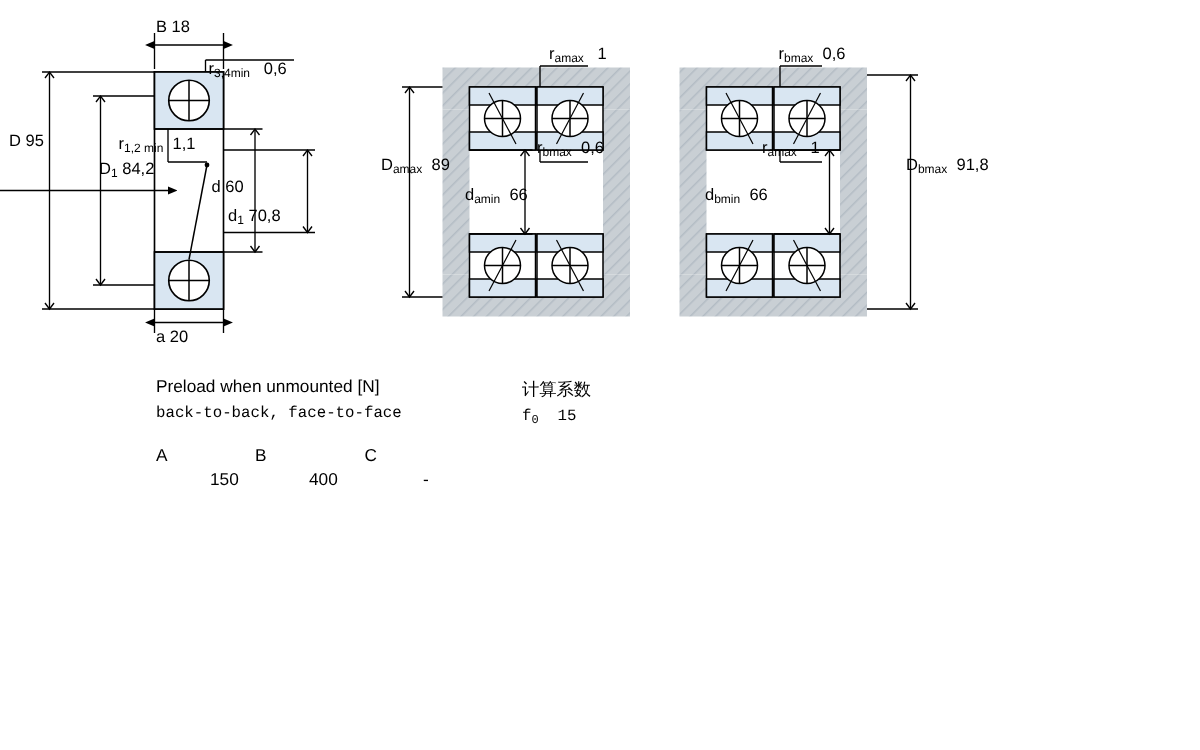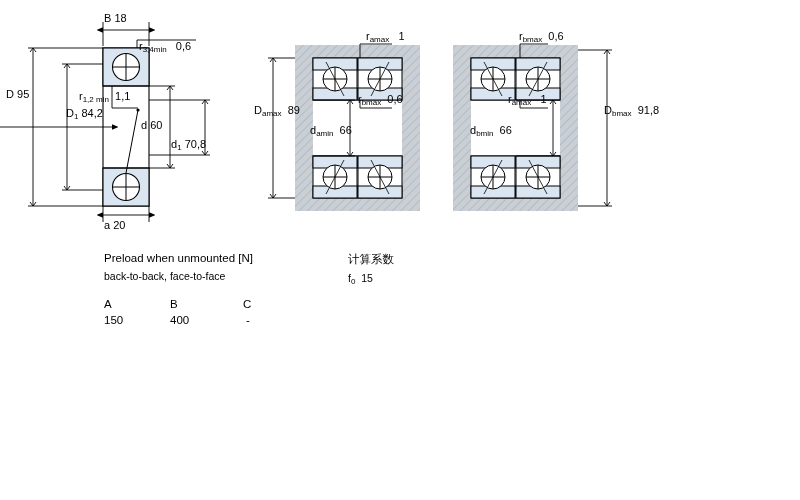--- a/index.html
+++ b/index.html
@@ -6,23 +6,23 @@
   body{
     width:800px;height:500px;background:#ffffff;
     font-family:"Liberation Sans", sans-serif;
     color:#000000;overflow:hidden;position:relative;
   }
   .stage{position:absolute;left:0;top:0;width:736px;height:500px;}
   .lbl{position:absolute;font-size:11px;line-height:12px;white-space:nowrap;}
   .sub{font-size:8px;vertical-align:-2px;}
   svg{position:absolute;left:0;top:0;}
   .txt-title{position:absolute;font-size:11.5px;white-space:nowrap;text-align:right;}
-  .txt-sub{position:absolute;font-size:10.5px;white-space:nowrap;}
+  .txt-sub{position:absolute;font-size:10.5px;white-space:nowrap;font-family:Liberation Mono, monospace;}
   .tbl-h{position:absolute;font-size:11.5px;white-space:nowrap;}
-  .tbl-v{position:absolute;font-size:11.5px;white-space:nowrap;}
+  .tbl-v{position:absolute;font-size:11.5px;white-space:nowrap;margin-left:36px;}
 </style>
 </head>
 <body>
 
 <div class="stage">
 
   <svg width="800" height="500" viewBox="0 0 800 500">
     <defs>
       <pattern id="hatch" width="6" height="6" patternUnits="userSpaceOnUse" patternTransform="rotate(45)">
         <rect width="6" height="6" fill="#c9cfd4"></rect>
@@ -237,21 +237,21 @@
   </div>
 
   <div class="lbl" style="left:79px;top:90px;">
     <span>r</span><span class="sub">1,2 min</span>&nbsp;&nbsp;<span>1,1</span>
   </div>
 
   <div class="lbl" style="left:141px;top:119px;">
     <span>d</span>&nbsp;<span>60</span>
   </div>
 
-  <div class="lbl" style="left:171px;top:138px;text-align:center;">
+  <div class="lbl" style="left:152px;top:138px;text-align:center;">
     <span>d</span><span class="sub">1</span>&nbsp;<span>70,8</span>
   </div>
 
   <div class="lbl" style="left:104px;top:219px;">
     <span>a</span>&nbsp;<span>20</span>
   </div>
 
   <div class="lbl" style="left:366px;top:30px;">
     <span>r</span><span class="sub">amax</span>&nbsp;&nbsp;&nbsp;<span>1</span>
   </div>

